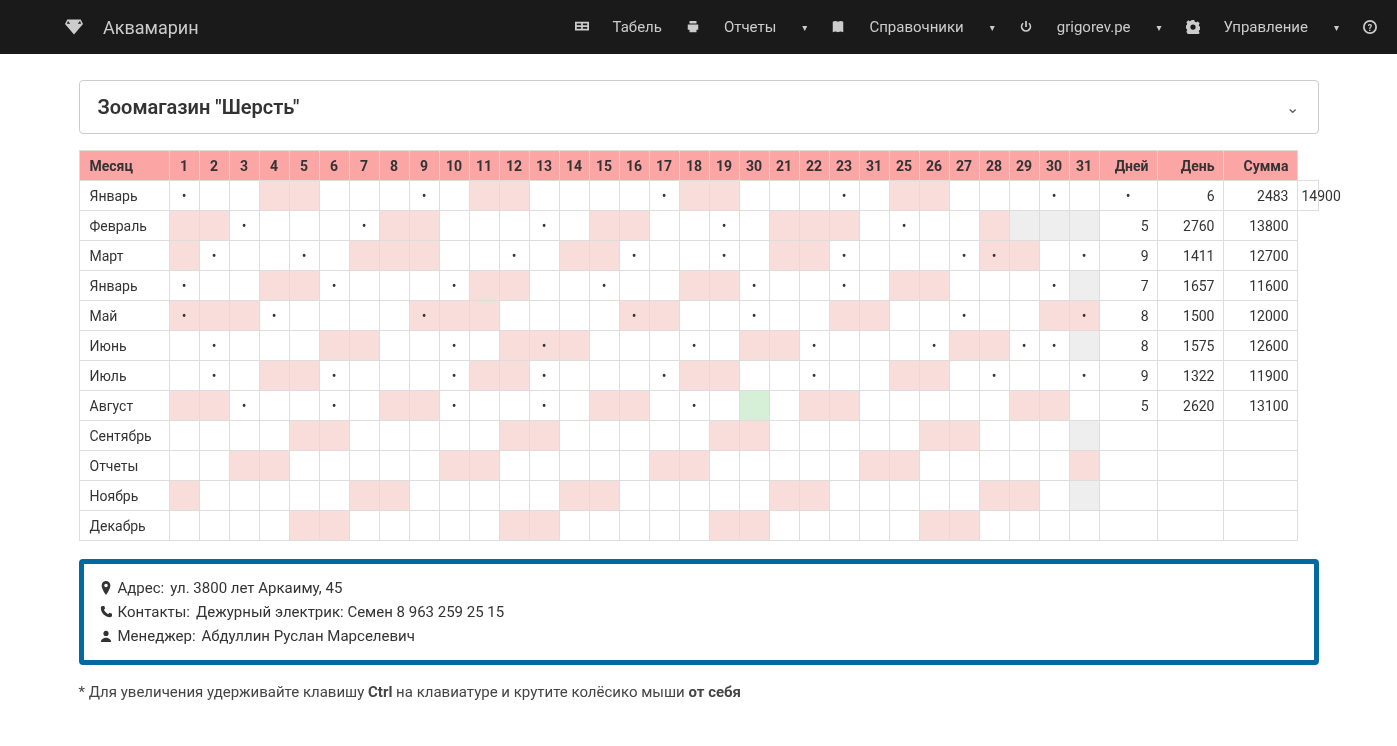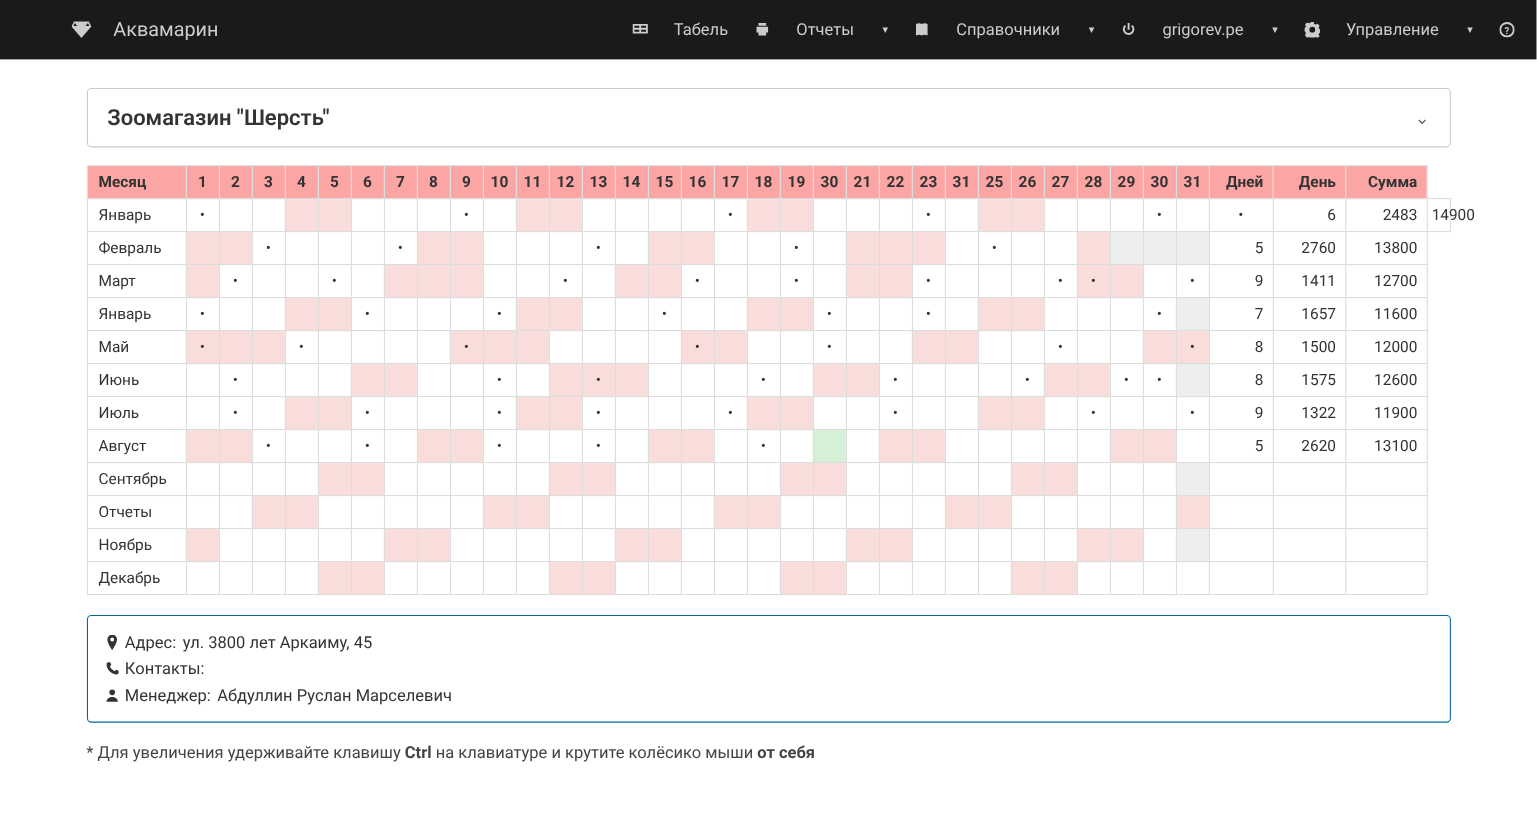--- a/index.html
+++ b/index.html
@@ -25,21 +25,21 @@
 .table .stat-days { width: 58px; text-align: right; padding-right: 8px; }
 .table .stat-day  { width: 66px; text-align: right; padding-right: 8px; }
 .table .stat-sum  { width: 74px; text-align: right; padding-right: 8px; }
 .table td.month { text-align: left; padding-left: 10px; }
 .table td.stat { text-align: right; padding-right: 8px; }
 .table td.pink { background: #f9ddda; }
 .table td.green { background: #d6f0d8; }
 .table td.gray { background: #eeeeee; }
 .table td .dot::before { content: "•"; color: #333; }
 
-.info-box { margin-top: 18px; border: 1px solid #0369a1; border-radius: 4px; padding: 12px 16px; font-size: 15px; line-height: 1.6; }
+.info-box { margin-top: 18px; border: 5px solid #0369a1; border-radius: 4px; padding: 12px 16px; font-size: 15px; line-height: 1.6; }
 .info-box .row { display: flex; gap: 6px; align-items: center; }
 .info-box svg { width: 12px; height: 14px; fill: #333; flex-shrink: 0; }
 
 .hint { margin-top: 18px; font-size: 15px; color: #444; }
 .hint b { font-weight: 700; }
 </style>
 </head>
 <body>
 
 <div class="navbar">
@@ -594,20 +594,21 @@
           <path d="M6 0a5 5 0 0 0-5 5c0 4 5 11 5 11s5-7 5-11a5 5 0 0 0-5-5zm0 7a2 2 0 1 1 0-4 2 2 0 0 1 0 4z"></path>
         </svg>
       <span>Адрес:</span>
       <span>ул. 3800 лет Аркаиму, 45</span>
     </div>
     <div class="row">
       <svg viewBox="0 0 14 14">
           <path d="M3 0l2 0 1 3-1.5 1.5a10 10 0 0 0 5 5L11 8l3 1 0 2c0 1-1 2-2 2C6 13 1 8 1 2c0-1 1-2 2-2z"></path>
         </svg>
       <span>Контакты:</span>
+      <span>Дежурный электрик: Семен 8 963 259 25 15</span>
     </div>
     <div class="row">
       <svg viewBox="0 0 14 14">
           <circle cx="7" cy="4" r="3"></circle>
           <path d="M1 14c0-3 3-5 6-5s6 2 6 5z"></path>
         </svg>
       <span>Менеджер:</span>
       <span>Абдуллин Руслан Марселевич</span>
     </div>
   </div>

